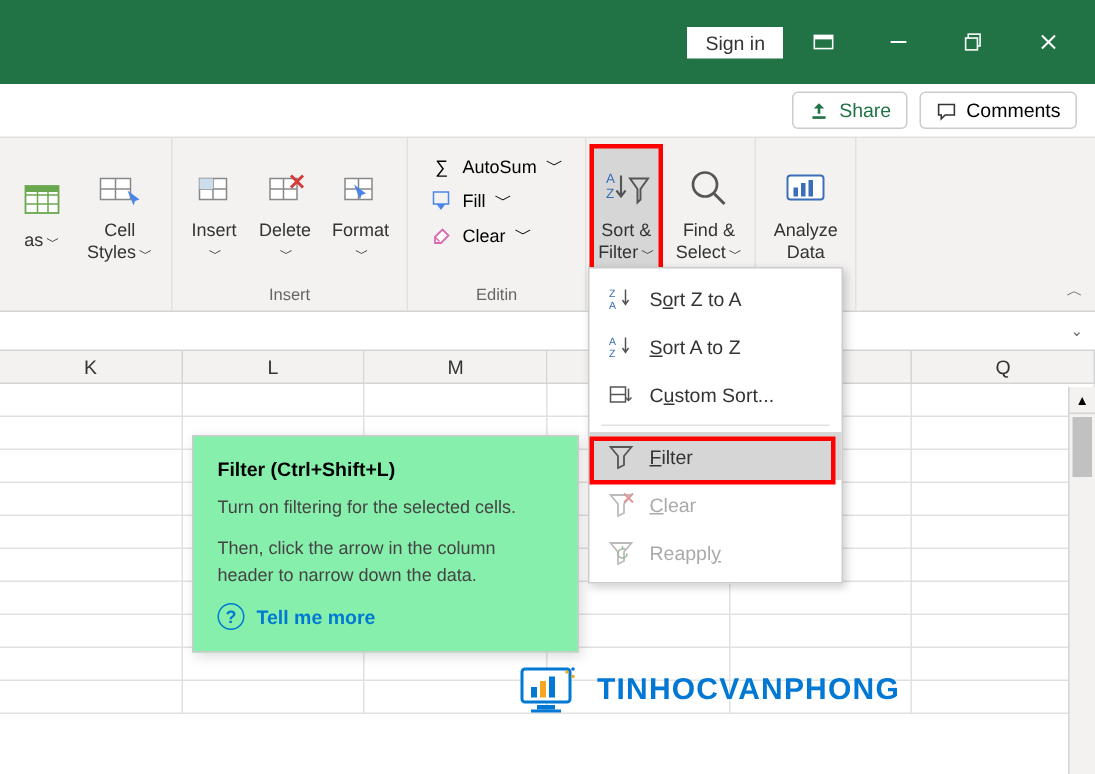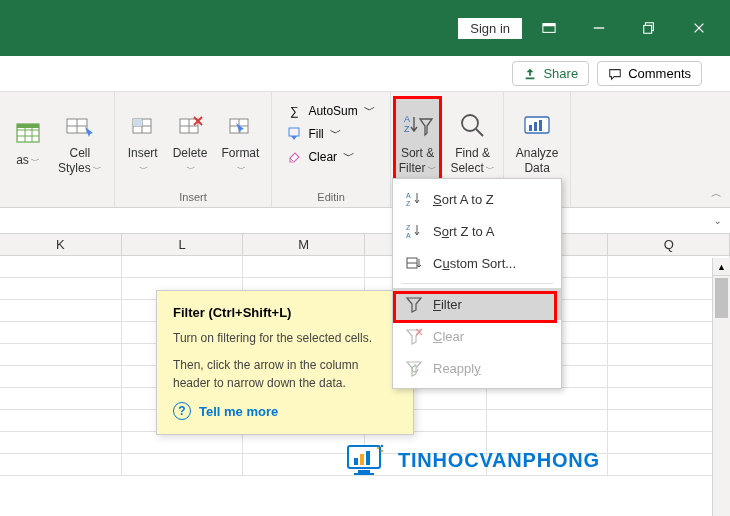--- a/index.html
+++ b/index.html
@@ -3,21 +3,21 @@
 <meta charset="utf-8">
 <style>
 * { box-sizing: border-box; margin: 0; padding: 0; font-family: 'Segoe UI', Tahoma, sans-serif; }
 body { width: 730px; height: 516px; background: #fff; position: relative; overflow: hidden; }
 
 .titlebar { height: 56px; background: #217346; display: flex; align-items: center; justify-content: flex-end; padding: 0 8px; gap: 4px; }
 .signin-btn { background: #fff; color: #333; padding: 3px 12px; font-size: 13px; border: none; cursor: pointer; }
 .titlebar-icon { width: 46px; height: 40px; display: flex; align-items: center; justify-content: center; color: #fff; cursor: pointer; }
 .titlebar-icon svg { width: 14px; height: 14px; }
 
-.share-row { height: 36px; background: #fff; display: flex; align-items: center; justify-content: flex-end; padding: 0 28px; gap: 8px; border-bottom: 1px solid #e1e1e1; }
+.share-row { height: 36px; background: #fff; display: flex; align-items: center; justify-content: flex-end; padding: 0 12px; gap: 8px; border-bottom: 1px solid #e1e1e1; }
 .share-btn { display: flex; align-items: center; gap: 6px; padding: 4px 10px; border: 1px solid #ccc; border-radius: 4px; font-size: 13px; cursor: pointer; background: #fff; }
 .share-btn.share { color: #217346; }
 .share-btn svg { width: 14px; height: 14px; }
 
 .ribbon { height: 116px; background: #f3f2f1; display: flex; border-bottom: 1px solid #d4d4d4; position: relative; }
 .ribbon-group { display: flex; flex-direction: column; align-items: center; padding: 4px 6px 2px; border-right: 1px solid #e1e1e1; }
 .ribbon-items { display: flex; gap: 2px; flex: 1; }
 .ribbon-btn { display: flex; flex-direction: column; align-items: center; justify-content: center; padding: 4px 6px; font-size: 12px; color: #333; cursor: pointer; min-width: 44px; }
 .ribbon-btn .icon-box { width: 32px; height: 32px; display: flex; align-items: center; justify-content: center; margin-bottom: 4px; }
 .ribbon-btn .label { text-align: center; line-height: 1.2; }
@@ -47,21 +47,21 @@
 .scroll-thumb { height: 40px; background: #c1c1c1; margin: 2px; cursor: pointer; }
 
 .dropdown-menu { position: absolute; left: 392px; top: 178px; width: 170px; background: #fff; border: 1px solid #ccc; box-shadow: 2px 2px 6px rgba(0,0,0,0.2); padding: 4px 0; z-index: 10; }
 .menu-item { display: flex; align-items: center; gap: 10px; padding: 7px 12px; font-size: 13px; color: #333; cursor: pointer; }
 .menu-item.highlighted { background: #d6d6d6; }
 .menu-item.disabled { color: #aaa; cursor: default; }
 .menu-item .micon { width: 18px; height: 18px; display: flex; align-items: center; justify-content: center; }
 .menu-sep { height: 1px; background: #e1e1e1; margin: 4px 8px; }
 .filter-highlight { position: absolute; left: 393px; top: 291px; width: 164px; height: 32px; border: 3px solid #ff0000; z-index: 11; pointer-events: none; }
 
-.tooltip { position: absolute; left: 128px; top: 290px; width: 258px; background: #fef9c3; border: 1px solid #ccc; box-shadow: 2px 2px 8px rgba(0,0,0,0.15); padding: 14px 16px; z-index: 5; margin-left: 28px; }
+.tooltip { position: absolute; left: 128px; top: 290px; width: 258px; background: #86efac; border: 1px solid #ccc; box-shadow: 2px 2px 8px rgba(0,0,0,0.15); padding: 14px 16px; z-index: 5; }
 .tooltip-title { font-weight: 600; font-size: 13px; margin-bottom: 10px; }
 .tooltip-text { font-size: 12px; color: #444; line-height: 1.45; margin-bottom: 10px; }
 .tooltip-link { display: flex; align-items: center; gap: 8px; color: #0078d4; font-size: 13px; font-weight: 600; cursor: pointer; }
 .tooltip-link .qicon { width: 18px; height: 18px; border: 1.5px solid #0078d4; border-radius: 50%; display: flex; align-items: center; justify-content: center; font-size: 12px; }
 
 .watermark { position: absolute; left: 340px; top: 440px; display: flex; align-items: center; gap: 10px; z-index: 3; }
 .watermark-logo { width: 48px; height: 40px; position: relative; }
 .watermark-text { color: #0078d4; font-size: 20px; font-weight: 700; letter-spacing: 0.8px; }
 
 .und { text-decoration: underline; }
@@ -366,36 +366,36 @@
 
 <div class="scrollbar">
   <div class="scroll-up">▲</div>
   <div class="scroll-thumb"></div>
 </div>
 
 <div class="dropdown-menu">
   <div class="menu-item">
     <span class="micon">
         <svg width="18" height="18" viewBox="0 0 18 18">
+          <text x="1" y="8" font-size="7" fill="#3a6fb7">Z</text>
+          <text x="1" y="16" font-size="7" fill="#3a6fb7">A</text>
+          <path d="M12 3 v10 m-2 -3 l2 3 l2 -3" stroke="#555" fill="none"></path>
+        </svg>
+      </span>
+    <span>S<span class="und">o</span>rt Z to A</span>
+  </div>
+  <div class="menu-item">
+    <span class="micon">
+        <svg width="18" height="18" viewBox="0 0 18 18">
           <text x="1" y="8" font-size="7" fill="#3a6fb7">A</text>
           <text x="1" y="16" font-size="7" fill="#3a6fb7">Z</text>
           <path d="M12 3 v10 m-2 -3 l2 3 l2 -3" stroke="#555" fill="none"></path>
         </svg>
       </span>
     <span><span class="und">S</span>ort A to Z</span>
-  </div>
-  <div class="menu-item">
-    <span class="micon">
-        <svg width="18" height="18" viewBox="0 0 18 18">
-          <text x="1" y="8" font-size="7" fill="#3a6fb7">Z</text>
-          <text x="1" y="16" font-size="7" fill="#3a6fb7">A</text>
-          <path d="M12 3 v10 m-2 -3 l2 3 l2 -3" stroke="#555" fill="none"></path>
-        </svg>
-      </span>
-    <span>S<span class="und">o</span>rt Z to A</span>
   </div>
   <div class="menu-item">
     <span class="micon">
         <svg width="18" height="18" viewBox="0 0 18 18">
           <rect x="2" y="4" width="10" height="10" fill="none" stroke="#555"></rect>
           <line x1="2" y1="9" x2="12" y2="9" stroke="#555"></line>
           <path d="M14 5 v8 m-2 -2 l2 2 l2 -2" stroke="#555" fill="none"></path>
         </svg>
       </span>
     <span>C<span class="und">u</span>stom Sort...</span>

